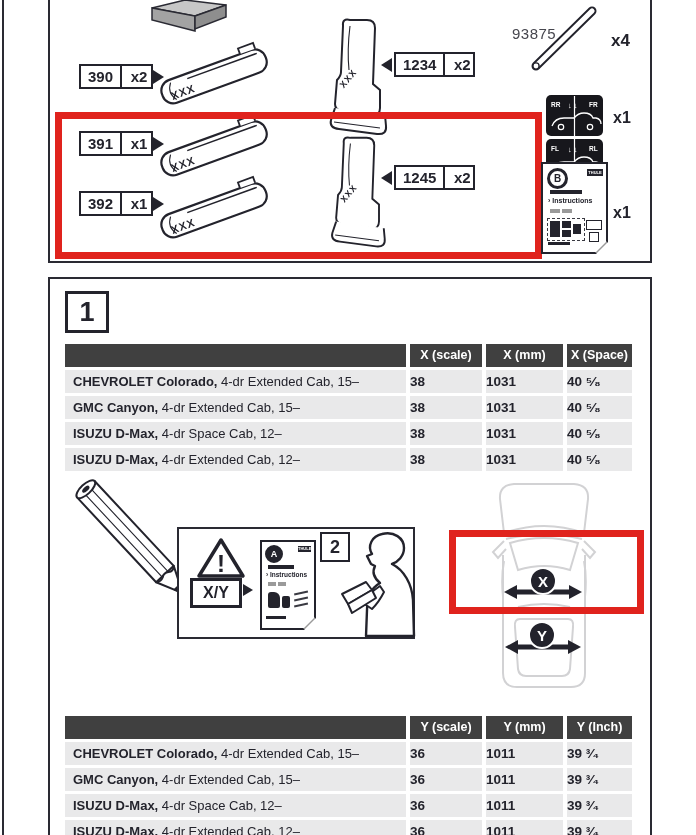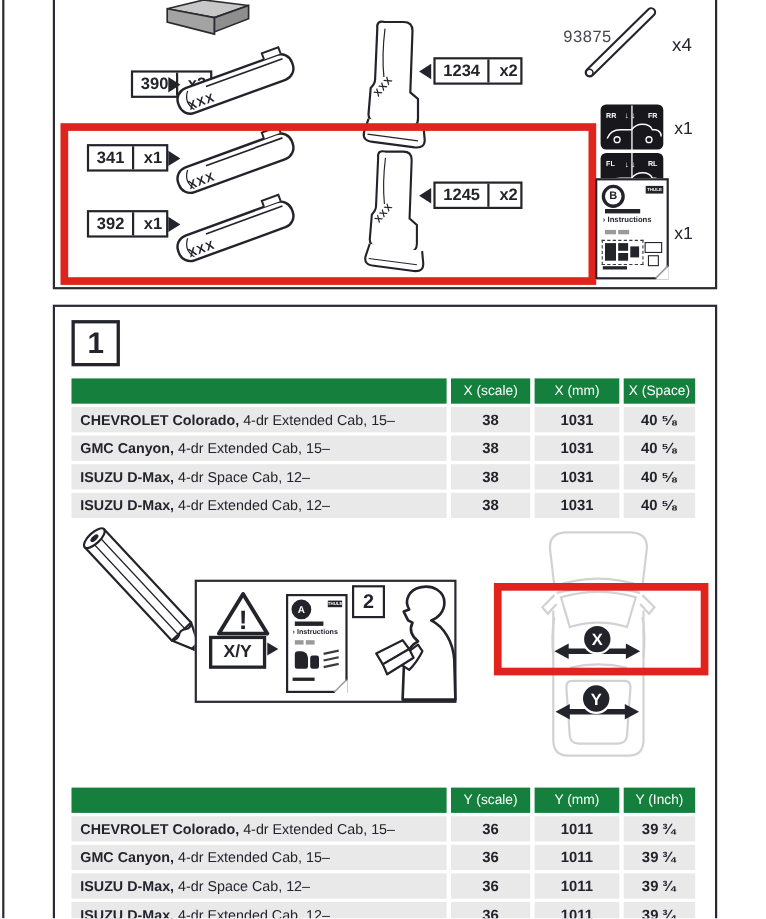--- a/index.html
+++ b/index.html
@@ -14,38 +14,38 @@
   .sec2{left:48px;top:277px;width:600px;height:600px;}
 
   
   .label-box{display:flex;align-items:stretch;border:2.5px solid #23232C;background:#fff;
              font-weight:bold;font-size:15px;line-height:21px;}
   .label-box .num{padding:0 7px;border-right:2.5px solid #23232C;text-align:center;flex:1;}
   .label-box .qty{padding:0 6px;text-align:center;min-width:22px;}
   .tri-r{width:0;height:0;border-left:11px solid #23232C;border-top:7px solid transparent;border-bottom:7px solid transparent;}
   .tri-l{width:0;height:0;border-right:11px solid #23232C;border-top:7px solid transparent;border-bottom:7px solid transparent;}
 
-  .qty-label{font-weight:normal;font-size:16px;}
+  .qty-label{font-weight:bold;font-size:16px;}
   .rod-label{font-size:15px;color:#46464e;letter-spacing:.5px;}
 
   .red-rect{border:7px solid #E0231D;background:transparent;z-index:30;}
 
   
   .step-box{border:3px solid #23232C;background:#fff;display:flex;align-items:center;justify-content:center;
             font-weight:bold;}
   .step-1{width:38px;height:36px;font-size:27px;}
   .step-2{width:26px;height:26px;font-size:18px;border-width:2.5px;}
 
   
   .grid-table{display:grid;grid-template-columns:341px 72px 77px 65px;column-gap:4px;row-gap:3px;
               grid-auto-rows:23px;font-size:13px;}
   .cell{background:#E9E9EA;color:#23232C;line-height:23px;white-space:nowrap;overflow:hidden;}
-  .cell.head{background:#15803d;color:#fff;font-weight:normal;text-align:center;font-size:12.5px;}
+  .cell.head{background:#404040;color:#fff;font-weight:bold;text-align:center;font-size:12.5px;}
   .cell.veh{padding-left:8px;}
-  .cell.num{text-align:center;font-weight:bold;font-size:13.5px;}
+  .cell.num{text-align:left;font-weight:bold;font-size:13.5px;}
   .b{font-weight:bold;}
 
   
   .sheet{position:absolute;background:#fff;border:2px solid #23232C;}
   .dogear-cover{position:absolute;right:-2px;bottom:-2px;width:0;height:0;
     border-left:12px solid transparent;border-bottom:12px solid #fff;}
   .dogear-fold{position:absolute;right:-2px;bottom:-2px;width:0;height:0;
     border-left:12px solid transparent;border-bottom:12px solid #9a9a9a;transform:translate(-1px,-1px);}
   .sheet .circ{position:absolute;border-radius:50%;display:flex;align-items:center;justify-content:center;font-weight:bold;}
   .circ.ring{background:#fff;border:3px solid #23232C;color:#23232C;}
@@ -75,21 +75,21 @@
   <div class="abs page-rule"></div>
 
   <div class="abs sec sec1"></div>
 
   <svg class="abs" style="left:140px;top:0;" width="95" height="34" viewBox="0 0 95 34">
     <polygon points="12,8 45,0 86,5 55,16" fill="#c7c7c7" stroke="#2a2a33" stroke-width="1.5"></polygon>
     <polygon points="12,8 12,20 55,31 55,16" fill="#a3a3a3" stroke="#2a2a33" stroke-width="1.5"></polygon>
     <polygon points="55,16 86,5 86,17 55,29" fill="#8e8e8e" stroke="#2a2a33" stroke-width="1.5"></polygon>
   </svg>
 
-  <div class="abs label-box" style="left:79px;top:64px;width:70px;margin-left:40px;">
+  <div class="abs label-box" style="left:79px;top:64px;width:70px;">
     <span class="num">390</span>
     <span class="qty">x2</span>
   </div>
   <div class="abs tri-r" style="left:153px;top:70px;"></div>
   <svg class="abs" style="left:158px;top:36px;" width="115" height="72" viewBox="0 0 115 72">
     <g transform="rotate(-20 57 40)">
       <rect x="1" y="28" width="110" height="24" rx="11" fill="#fff" stroke="#23232C" stroke-width="2.2"></rect>
       <path d="M30,33 L104,33" stroke="#23232C" stroke-width="1.5" fill="none"></path>
       <path d="M88,28 v-6 h16 v6" fill="#fff" stroke="#23232C" stroke-width="1.8"></path>
       <path d="M13,31 q-7,9 0,18" stroke="#23232C" stroke-width="1.1" fill="none"></path>
@@ -133,21 +133,21 @@
     <text x="44" y="57" font-size="6.5" font-weight="bold" fill="#fff">RL</text>
     <path d="M7,76 q3,-8 12,-8 h10 q4,-5 10,-5 q7,0 9,5 h3 q5,1 5,6" stroke="#fff" stroke-width="1.3" fill="none"></path>
     <circle cx="16" cy="77" r="2.7" fill="none" stroke="#fff" stroke-width="1.2"></circle>
     <circle cx="45" cy="77" r="2.7" fill="none" stroke="#fff" stroke-width="1.2"></circle>
   </svg>
   <span class="abs qty-label" style="left:613px;top:109px;">x1</span>
 
   <div class="abs red-rect" style="left:55px;top:112px;width:473px;height:133px;"></div>
 
   <div class="abs label-box" style="left:79px;top:131px;width:70px;">
-    <span class="num">341</span>
+    <span class="num">391</span>
     <span class="qty">x1</span>
   </div>
   <div class="abs tri-r" style="left:153px;top:137px;"></div>
   <svg class="abs" style="left:158px;top:108px;" width="115" height="72" viewBox="0 0 115 72">
     <g transform="rotate(-20 57 40)">
       <rect x="1" y="28" width="110" height="24" rx="11" fill="#fff" stroke="#23232C" stroke-width="2.2"></rect>
       <path d="M30,33 L104,33" stroke="#23232C" stroke-width="1.5" fill="none"></path>
       <path d="M88,28 v-6 h16 v6" fill="#fff" stroke="#23232C" stroke-width="1.8"></path>
       <path d="M13,31 q-7,9 0,18" stroke="#23232C" stroke-width="1.1" fill="none"></path>
       <text x="9" y="48" font-size="11" font-weight="bold" letter-spacing="1" fill="#23232C">XXX</text>

